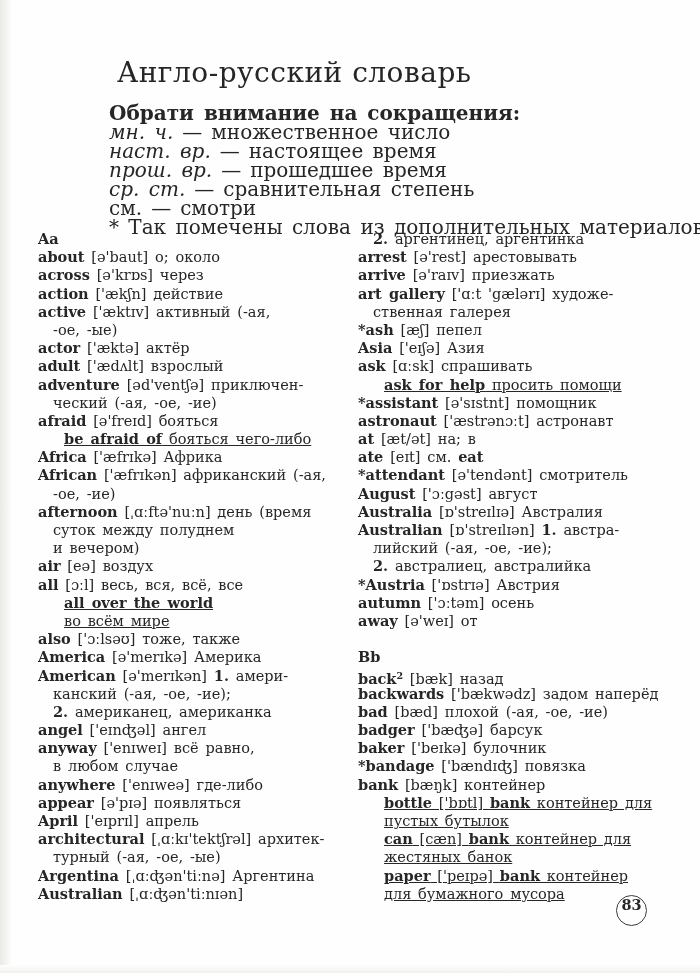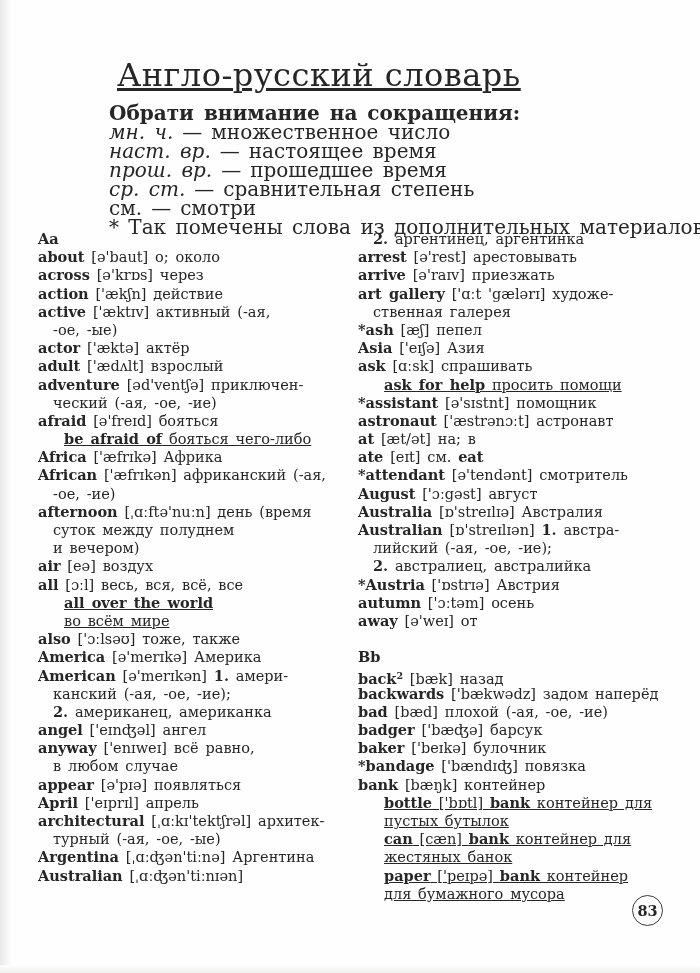--- a/index.html
+++ b/index.html
@@ -14,21 +14,21 @@
   .scan-edge-left {
     position: absolute; left: 0; top: 0; bottom: 0; width: 12px;
     background: linear-gradient(to right, #e9e9e6, #fefefe);
   }
   .scan-edge-bottom {
     position: absolute; left: 0; right: 0; bottom: 0; height: 8px;
     background: linear-gradient(to top, #f1f1ee, #fefefe);
   }
   .page-title {
     position: absolute; left: 117px; top: 56px;
-    font-size: 32px; letter-spacing: 0.5px; white-space: nowrap; text-decoration: underline;
+    font-size: 28px; letter-spacing: 0.5px; white-space: nowrap;
   }
   .note {
     position: absolute; left: 109px; top: 104px;
     font-size: 20px; line-height: 19px; word-spacing: 3px; white-space: nowrap;
   }
   .note-heading { font-weight: bold; }
   .abbr { }
   .abbr.it { font-style: italic; }
   .dash { margin: 0 9px; }
   .note-footnote { }
@@ -47,22 +47,22 @@
   .dline.ind1 { padding-left: 15px; }
   .dline.ind2 { padding-left: 26px; text-decoration: underline; }
   .seg-b { font-weight: bold; }
   .seg-r { }
   .seg-sup { font-weight: bold; font-size: 9.5px; vertical-align: 5px; }
   .page-number-badge {
     position: absolute; left: 616px; top: 895px;
     width: 31px; height: 31px;
     border: 1.6px solid #3c3c3c; border-radius: 50%;
     box-sizing: border-box;
-    display: flex; align-items: center; justify-content: center;
-    font-size: 14.5px; font-weight: bold; margin-left: 16px;
+    display: flex; align-items: flex-start; justify-content: center;
+    font-size: 14.5px; font-weight: bold;
   }
 </style>
 </head>
 <body>
 
 <div class="scan-edge-left"></div>
 <div class="scan-edge-bottom"></div>
 
 <div class="page-title">Англо-русский словарь</div>
 
@@ -101,20 +101,21 @@
       <div class="dline ind2"><span class="seg-b">all over the world</span></div>
       <div class="dline ind2"><span class="seg-r">во всём мире</span></div>
       <div class="dline"><span class="seg-b">also</span><span class="seg-r"> ['ɔːlsəʊ] тоже, также</span></div>
       <div class="dline"><span class="seg-b">America</span><span class="seg-r"> [ə'merɪkə] Америка</span></div>
       <div class="dline"><span class="seg-b">American</span><span class="seg-r"> [ə'merɪkən] </span><span class="seg-b">1.</span><span class="seg-r"> амери-</span></div>
       <div class="dline ind1"><span class="seg-r">канский (-ая, -ое, -ие);</span></div>
       <div class="dline ind1"><span class="seg-b">2.</span><span class="seg-r"> американец, американка</span></div>
       <div class="dline"><span class="seg-b">angel</span><span class="seg-r"> ['eɪnʤəl] ангел</span></div>
       <div class="dline"><span class="seg-b">anyway</span><span class="seg-r"> ['enɪweɪ] всё равно,</span></div>
       <div class="dline ind1"><span class="seg-r">в любом случае</span></div>
+      <div class="dline"><span class="seg-b">anywhere</span><span class="seg-r"> ['enɪweə] где-либо</span></div>
       <div class="dline"><span class="seg-b">appear</span><span class="seg-r"> [ə'pɪə] появляться</span></div>
       <div class="dline"><span class="seg-b">April</span><span class="seg-r"> ['eɪprɪl] апрель</span></div>
       <div class="dline"><span class="seg-b">architectural</span><span class="seg-r"> [ˌɑːkɪ'tektʃrəl] архитек-</span></div>
       <div class="dline ind1"><span class="seg-r">турный (-ая, -ое, -ые)</span></div>
       <div class="dline"><span class="seg-b">Argentina</span><span class="seg-r"> [ˌɑːʤən'tiːnə] Аргентина</span></div>
       <div class="dline"><span class="seg-b">Australian</span><span class="seg-r"> [ˌɑːʤən'tiːnɪən]</span></div>
     </div>
   <div class="col col-right" id="col-right">
       <div class="dline ind1"><span class="seg-b">2.</span><span class="seg-r"> аргентинец, аргентинка</span></div>
       <div class="dline"><span class="seg-b">arrest</span><span class="seg-r"> [ə'rest] арестовывать</span></div>

